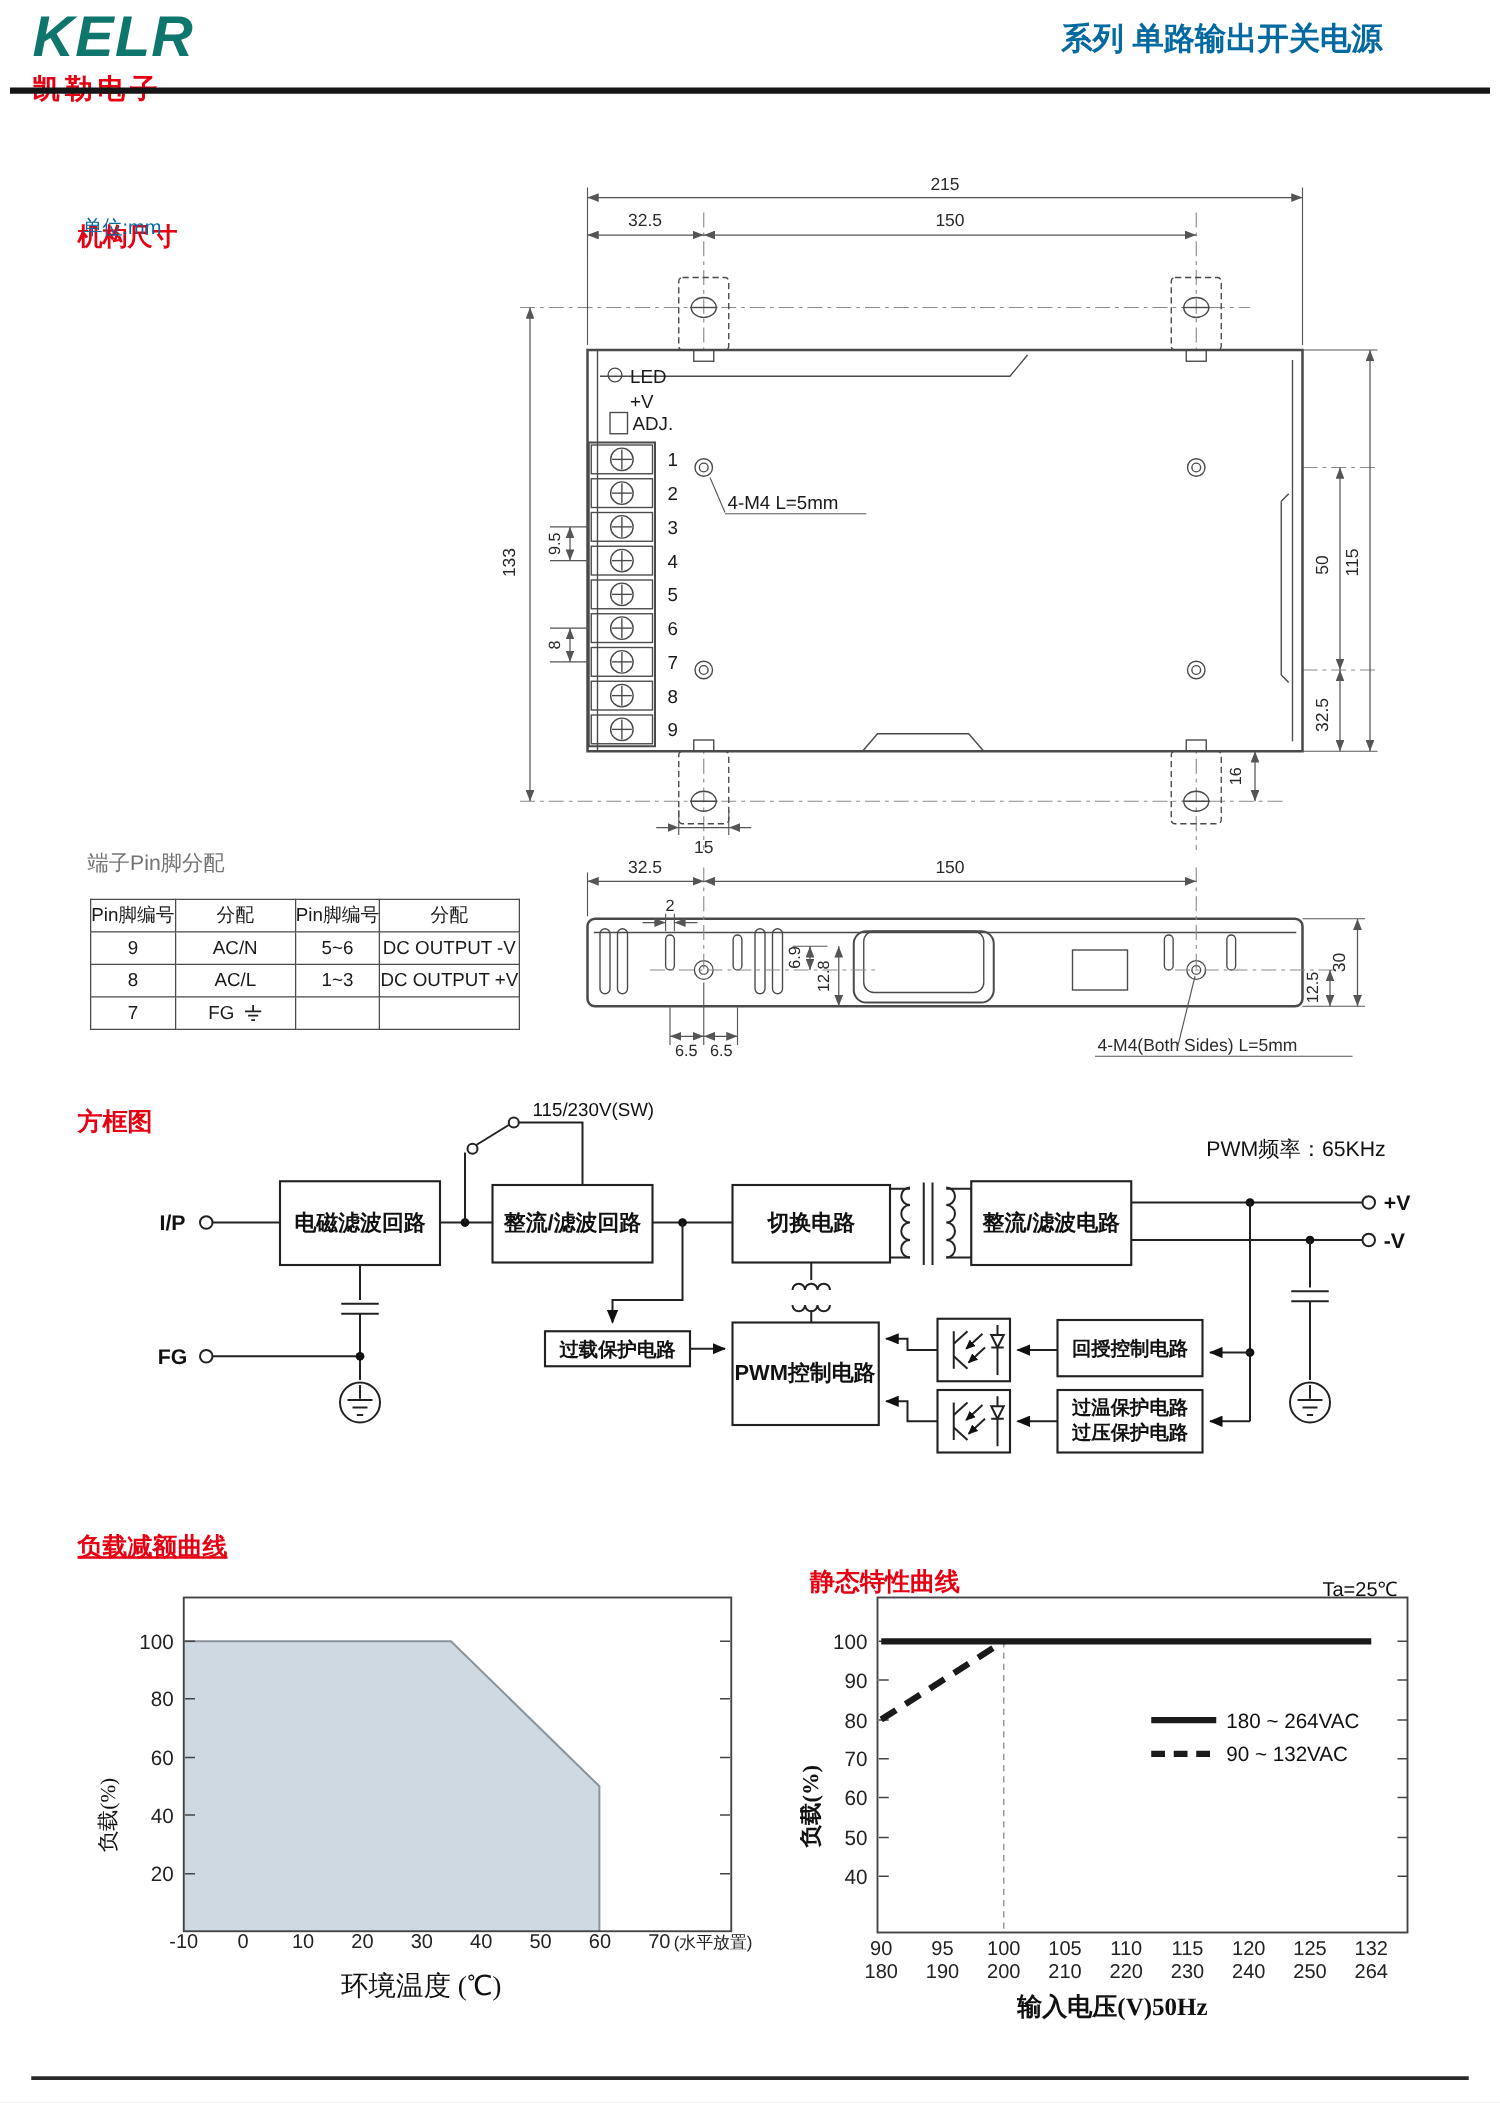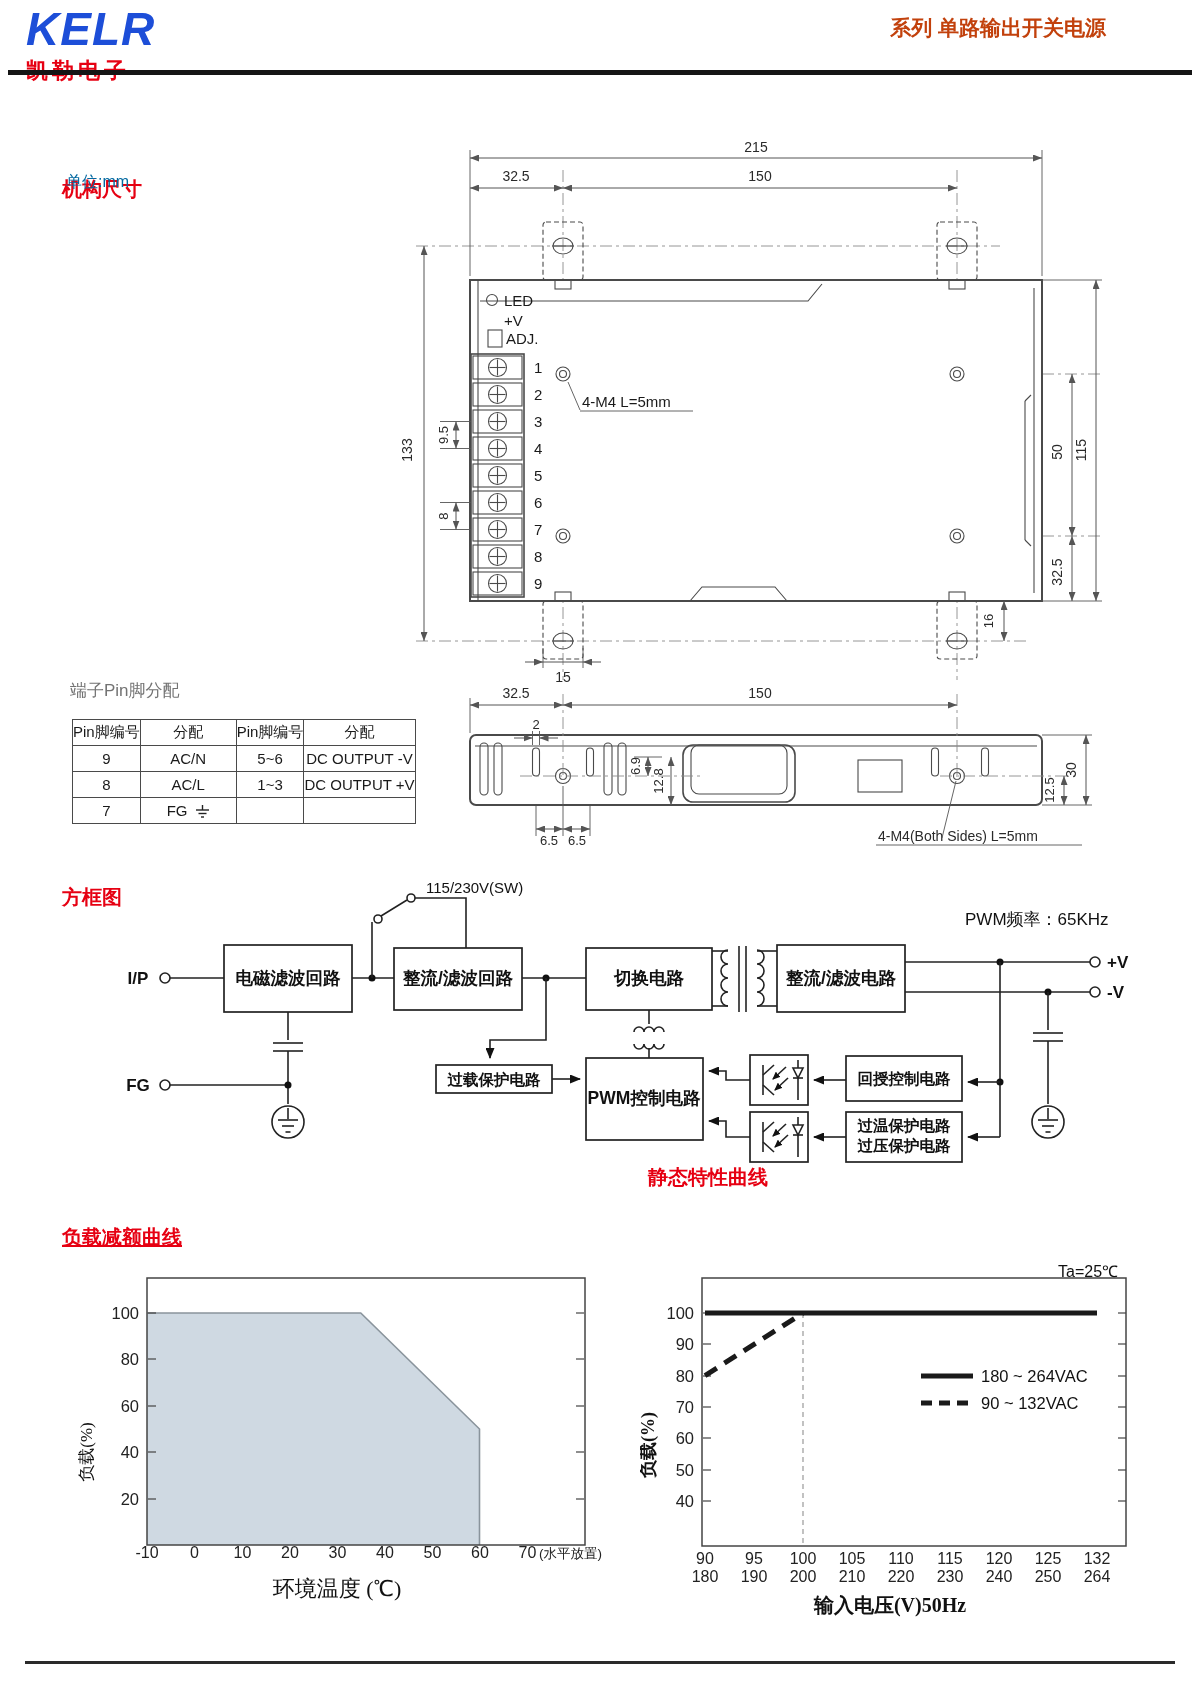--- a/index.html
+++ b/index.html
@@ -1,24 +1,24 @@
 <!DOCTYPE html>
 <html><head>
 <meta charset="utf-8">
 <style>
   html,body{margin:0;padding:0;background:#e8e8e8;}
   .page{position:relative;width:1200px;height:1682px;background:#fff;overflow:hidden;
         font-family:"Liberation Sans",sans-serif;color:#222;}
   .abs{position:absolute;}
   
-  .logo-main{font-size:46px;font-weight:900;font-style:italic;color:#1d4ed8;letter-spacing:1px;line-height:1;}
+  .logo-main{font-size:46px;font-weight:900;font-style:italic;color:#0f766e;letter-spacing:1px;line-height:1;}
   .logo-sub{font-size:22px;font-weight:700;color:#e60012;letter-spacing:4px;margin-top:4px;}
   .doc-title{display:flex;align-items:baseline;}
   .doc-title .model{font-size:46px;font-weight:500;color:#0d0d0d;letter-spacing:1px;}
-  .doc-title .suffix{font-size:21px;font-weight:700;color:#c2410c;margin-left:10px;}
+  .doc-title .suffix{font-size:25px;font-weight:700;color:#0369a1;margin-left:10px;}
   .rule-top{background:#151515;height:5px;}
   .rule-bottom{background:#2a2a2a;height:3px;}
   
   .sec-title{font-size:20px;font-weight:700;color:#e60012;}
   .sub-note{font-size:16px;color:#0369a1;}
   .pin-title{font-size:17px;font-weight:400;color:#737373;}
   
   table.pin-table{border-collapse:collapse;table-layout:fixed;margin-top:16px;}
   table.pin-table th,table.pin-table td{border:1.5px solid #4a4a4a;font-size:15px;font-weight:400;
      text-align:center;padding:0;color:#1a1a1a;height:25px;white-space:nowrap;}
@@ -526,21 +526,21 @@
       <text class="xlbl" x="310" y="318">40</text>
       <text class="xlbl" x="357.5" y="318">50</text>
       <text class="xlbl" x="405" y="318">60</text>
       <text class="xlbl" x="452.5" y="318">70</text>
       <text x="464" y="318" style="font-size:13.5px;fill:#222;">(水平放置)</text>
     </g>
     <text class="axis-title-y" x="17" y="212" transform="rotate(-90 17 212)">负载(%)</text>
     <text class="axis-title" x="262" y="356" style="font-size:22px;">环境温度 (℃)</text>
   </svg>
 
-  <div class="abs sec-title" style="left:648px;top:1164px;">静态特性曲线</div>
+  <div class="abs sec-title" style="left:648px;top:1252px;">静态特性曲线</div>
   <div class="abs ta-note" style="left:1058px;top:1260px;">Ta=25℃</div>
 
   <svg class="abs" style="left:640px;top:1240px;" width="540" height="400" viewBox="0 0 540 400">
     <rect class="frame" x="62" y="38" width="424" height="268"></rect>
     <line id="c2-vline" x1="163" y1="73" x2="163" y2="306" stroke="#999" stroke-width="1.2" stroke-dasharray="5 4"></line>
     <g>
       <line class="tick" x1="63" y1="261" x2="71" y2="261"></line>
         <line class="tick" x1="478" y1="261" x2="486" y2="261"></line>
       <line class="tick" x1="63" y1="230" x2="71" y2="230"></line>
         <line class="tick" x1="478" y1="230" x2="486" y2="230"></line>

